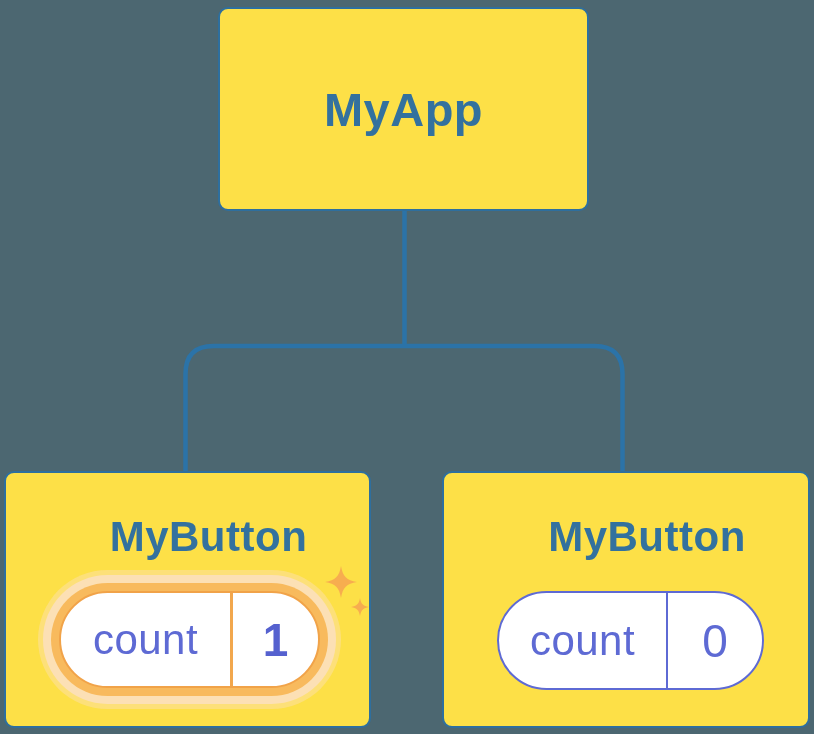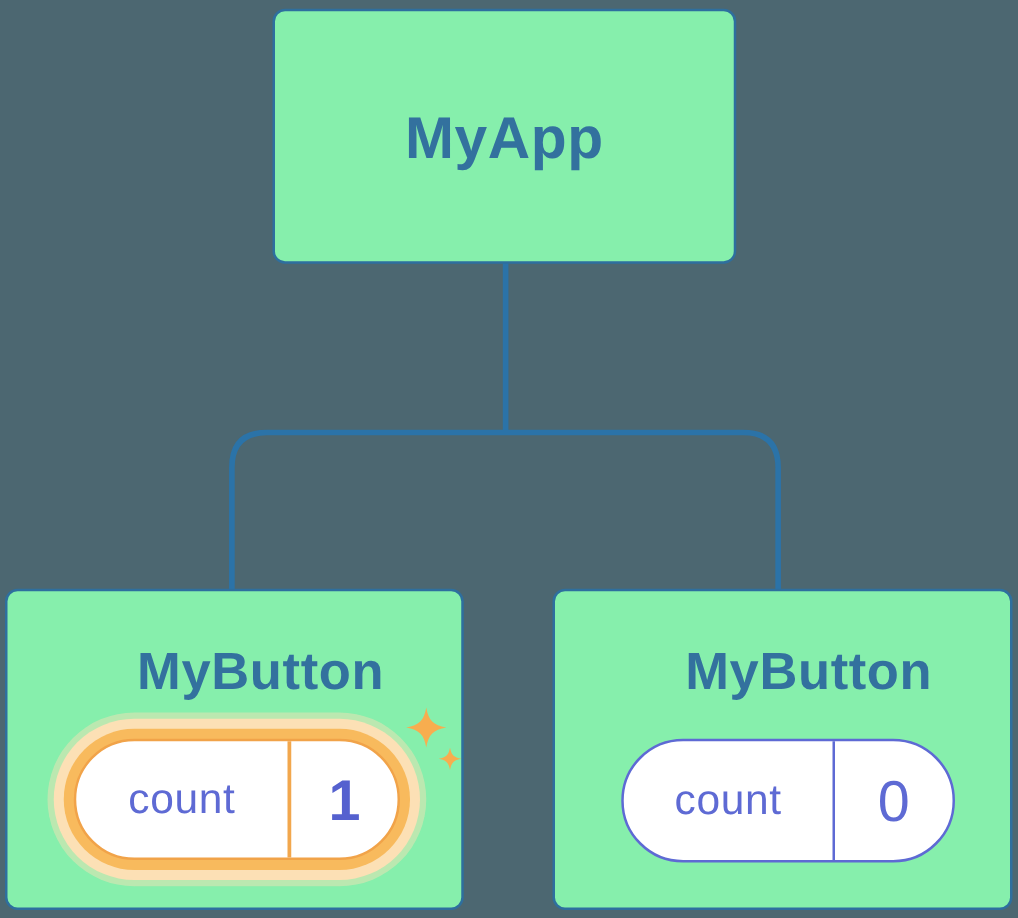--- a/index.html
+++ b/index.html
@@ -17,21 +17,21 @@
     position:absolute;left:0;top:0;z-index:0;
     pointer-events:none;
   }
   .connectors path{
     stroke:var(--line,#2B73A8);
     stroke-width:4.5;
     fill:none;
   }
   .card{
     position:absolute;z-index:1;
-    background:#86efac;
+    background:#fde047;
     border:2.5px solid var(--card-border,#2E6F9E);
     border-radius:10px;
     box-sizing:border-box;
   }
   .card-root{
     left:218px;top:7px;width:371px;height:204px;
     display:flex;align-items:center;justify-content:center;
   }
   .card-child-left{left:4px;top:471px;width:367px;height:257px;}
   .card-child-right{left:442px;top:471px;width:368px;height:257px;}
@@ -69,21 +69,21 @@
   }
   .pill-cell{
     display:flex;align-items:center;justify-content:center;
   }
   .pill-key-cell{flex:1;}
   .pill-value-cell{width:85px;}
   .pill-plain .pill-value-cell{width:94px;}
   .pill-highlight .pill-value-cell{border-left:3px solid var(--orange-divider,#F2A74D);}
   .pill-plain .pill-value-cell{border-left:2px solid var(--indigo,#5E6AD4);}
   .pill-key{
-    font-size:34px;color:var(--indigo,#5E6AD4);
+    font-size:42px;color:var(--indigo,#5E6AD4);
     letter-spacing:0.5px;
   }
   .pill-value{font-size:46px;color:var(--indigo,#5E6AD4);}
   .pill-highlight .pill-value{font-weight:bold;color:var(--indigo-bold,#5561CF);}
   .sparkles{
     position:absolute;left:303px;top:82px;z-index:2;
   }
   .sparkles path{fill:var(--star,#F7AD4F);}
 </style>
 </head>

